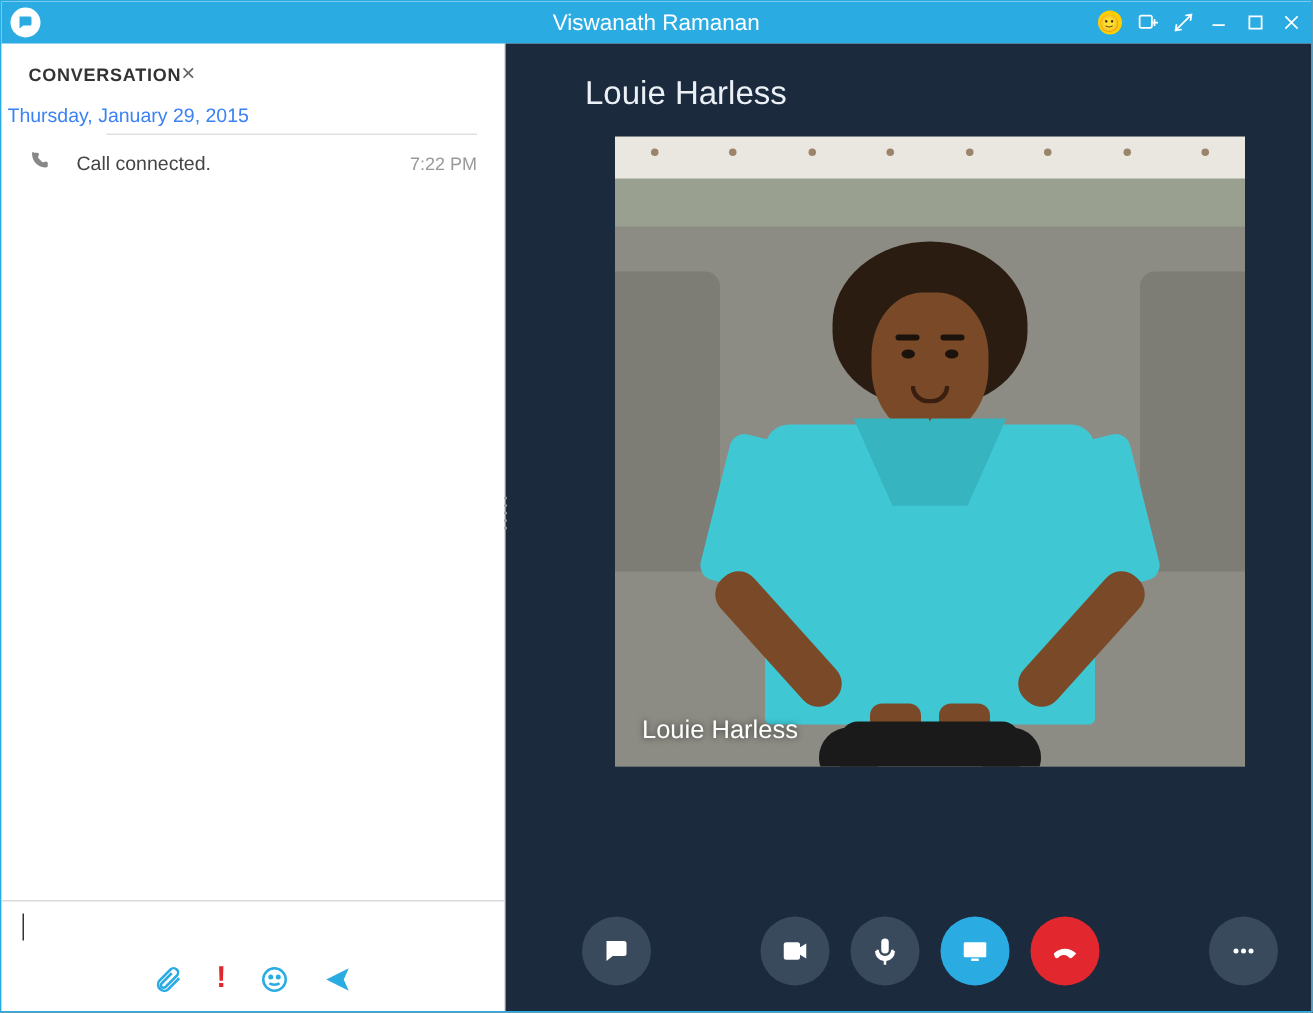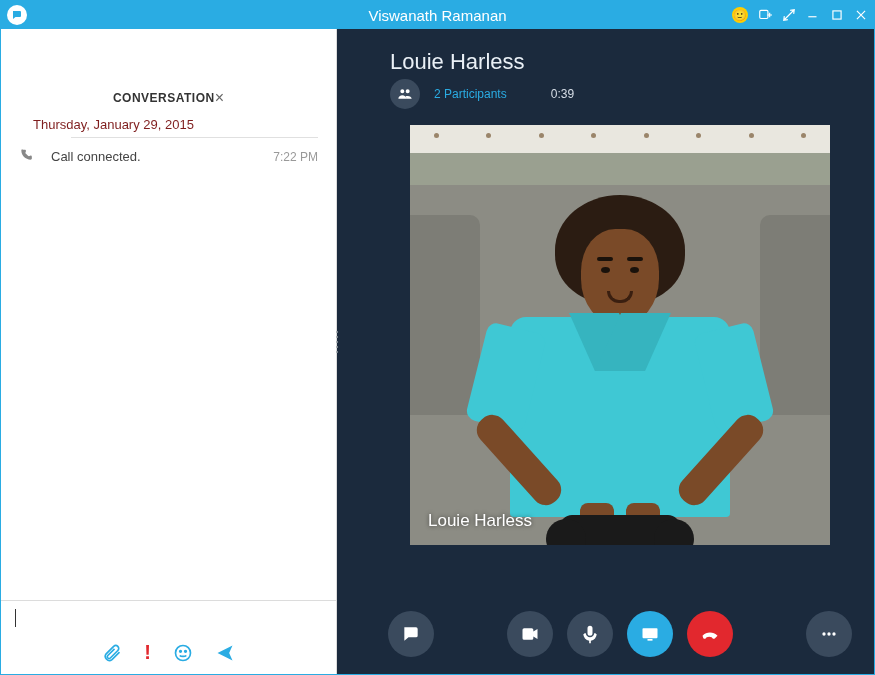--- a/index.html
+++ b/index.html
@@ -16,24 +16,24 @@
   .titlebar .app-icon { width: 20px; height: 20px; border-radius: 50%; background: #fff; display:flex;align-items:center;justify-content:center;}
   .titlebar .app-icon svg { width: 12px; height: 12px; }
   .titlebar .title { position:absolute; left:0; right:0; text-align:center; font-weight:400; color:#fff; font-size:15px; pointer-events:none;}
   .titlebar .right { margin-left:auto; display:flex; align-items:center; gap:10px; }
   .titlebar .right .ctl { color:#fff; cursor:pointer; display:flex; align-items:center; }
   .titlebar .right svg { width:14px; height:14px; }
   .emoji { width:16px;height:16px;border-radius:50%;background:#ffce00;display:flex;align-items:center;justify-content:center;font-size:11px;}
   
   .body { flex:1; display:flex; min-height:0; }
   .left { width: 336px; border-right: 1px solid #dcdcdc; display:flex; flex-direction:column; background:#fff; }
-  .conv-header { display:flex; align-items:center; justify-content:center; padding: 12px 18px 8px 18px; margin-top: 48px; }
+  .conv-header { display:flex; align-items:center; justify-content:flex-start; padding: 12px 18px 8px 18px; }
   .conv-header h3 { font-size:12px; letter-spacing:0.5px; color:#333; font-weight:700; }
   .conv-header .close { color:#666; font-size:16px; cursor:pointer; }
-  .date { color:#7f1d1d; font-size:13px; padding: 2px 18px 6px 32px; position:relative;}
+  .date { color:#3b82f6; font-size:13px; padding: 2px 18px 6px 4px; position:relative;}
   .date::after { content:""; position:absolute; left:70px; right:18px; bottom:0; height:1px; background:#e0e0e0;}
   .msg-row { display:flex; align-items:center; padding: 10px 18px; font-size:13px; color:#555;}
   .msg-row .phone { width:18px; color:#888; margin-right:14px;}
   .msg-row .text { flex:1; color:#444;}
   .msg-row .time { color:#999; font-size:12px;}
   .left .spacer { flex:1; }
   .input-row { border-top:1px solid #dcdcdc; }
   .input-row .compose { padding: 8px 14px; min-height: 34px; font-size:14px; color:#333; display:flex; align-items:center;}
   .caret { width:1px; height:18px; background:#333; }
   .toolbar { display:flex; gap:22px; padding: 6px 0 10px 0; justify-content:center; font-size:18px; color:#2aace3;}
@@ -183,29 +183,20 @@
                 <path d="M3 12l18-9-4 9 4 9-18-9z"></path>
               </svg>
           </div>
         </div>
       </div>
     </div>
 
     <div class="right-pane">
       <div class="call-header">
         <div class="call-name">Louie Harless</div>
-        <div class="call-sub">
-          <div class="group-badge">
-            <svg viewBox="0 0 24 24">
-                <path d="M8 11a3 3 0 1 0 0-6 3 3 0 0 0 0 6zm8 0a3 3 0 1 0 0-6 3 3 0 0 0 0 6zM2 19c0-3 3-5 6-5s6 2 6 5H2zm12 0c0-1.3-.4-2.5-1.1-3.5 1-.3 2-.5 3.1-.5 3 0 6 2 6 4H14z"></path>
-              </svg>
-          </div>
-          <span class="participants">2 Participants</span>
-          <span class="duration">0:39</span>
-        </div>
       </div>
 
       <div class="video-stage">
         <div class="video-frame">
           <div class="scene">
             <div class="wall"></div>
             <div class="wall-dots">
                 <span></span>
                 <span></span>
                 <span></span>

